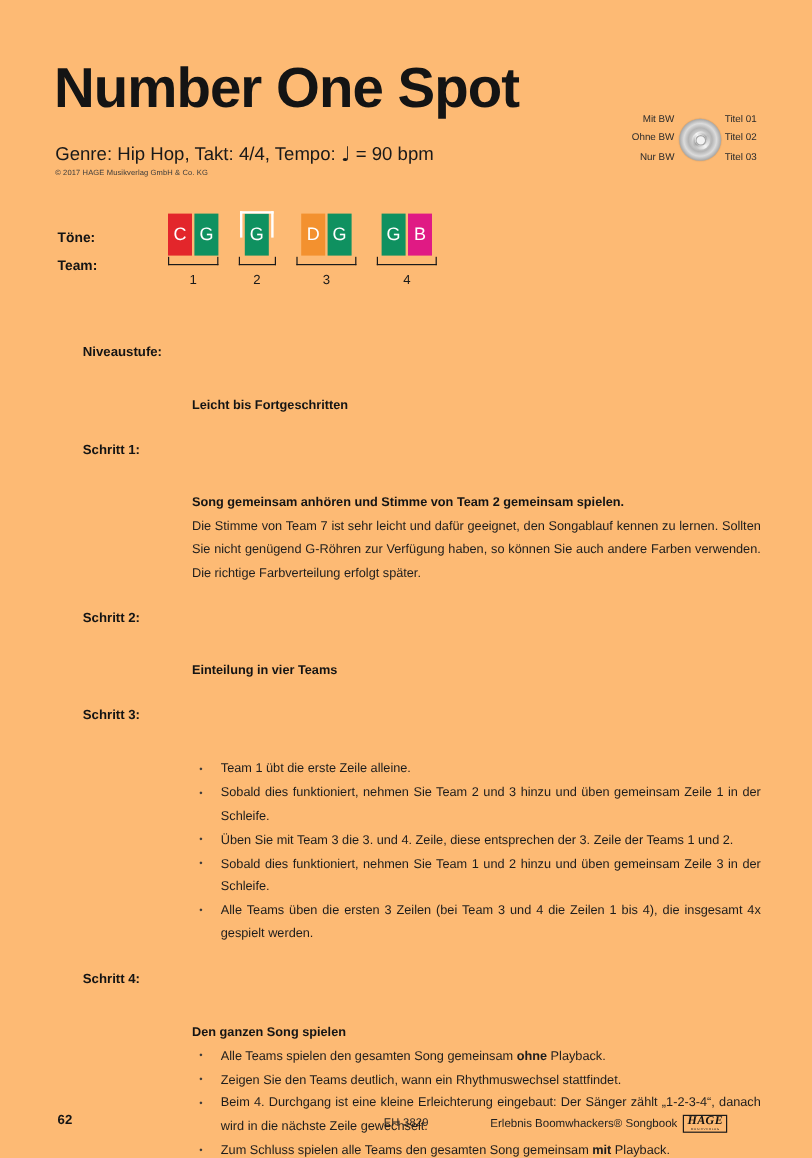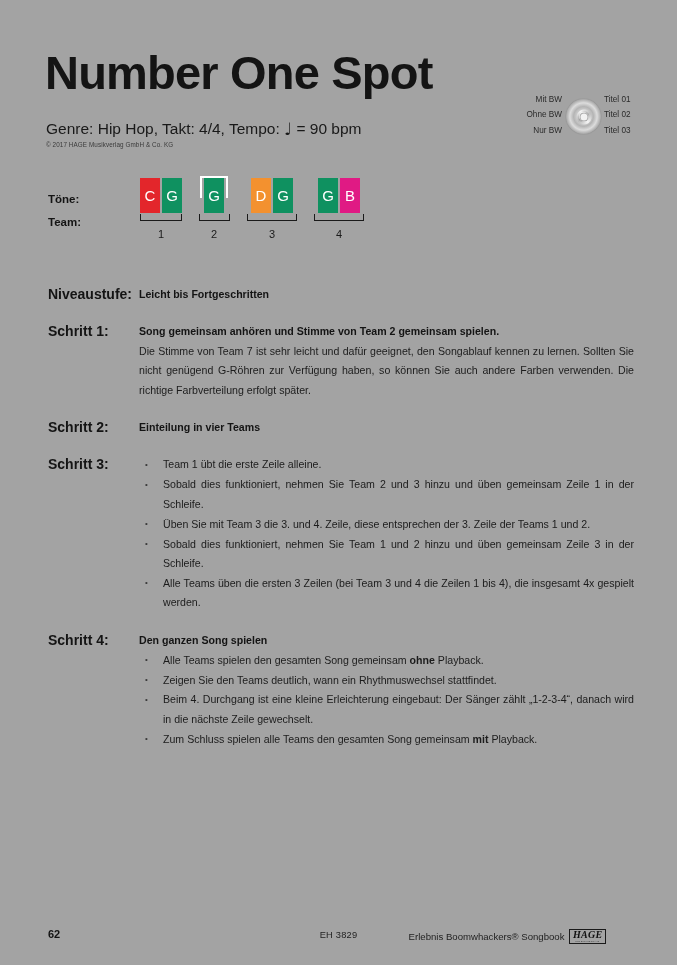--- a/index.html
+++ b/index.html
@@ -8,21 +8,21 @@
     height: 965px;
     background: #ffffff;
     font-family: "Liberation Sans", sans-serif;
     color: #1a1a1a;
     overflow: hidden;
   }
   .page {
     position: relative;
     width: 677px;
     height: 965px;
-    background: #a3a3a3;
+    background: #fdba74;
     text-decoration: underline;
   }
 
   
   .title {
     position: absolute;
     left: 45px;
     top: 49px;
     font-size: 47px;
     font-weight: bold;
@@ -180,32 +180,34 @@
     width: 586px;
   }
   .row {
     display: flex;
     align-items: flex-start;
     margin-bottom: 18px;
   }
   .row-tight { margin-bottom: 0; }
   .row-label {
     flex: 0 0 91px;
-    font-size: 14px;
+    font-size: 11px;
     font-weight: bold;
     color: #141414;
     line-height: 19px;
     padding-top: 0;
+    margin-left: 21px;
   }
   .row-body {
     flex: 1 1 auto;
     font-size: 10.6px;
     color: #1c1c1c;
     line-height: 19.4px;
     text-align: justify;
+    margin-top: 44px;
   }
   .row-body b { font-weight: bold; }
   .strong-line {
     font-weight: bold;
     color: #141414;
     text-align: left;
   }
   ul.blist {
     list-style: none;
     margin: 0;

